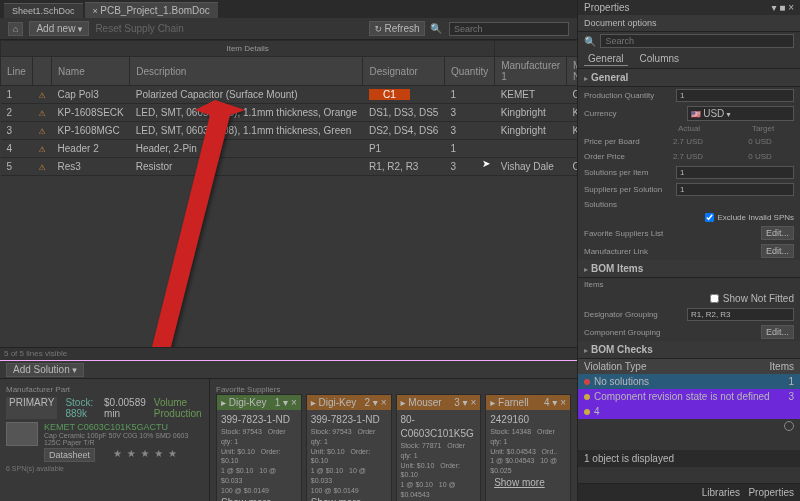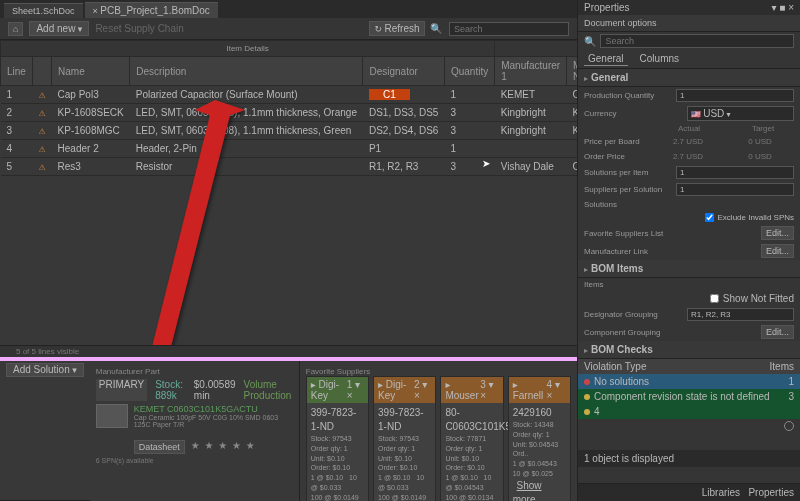--- a/index.html
+++ b/index.html
@@ -14,22 +14,22 @@
 .btn.sm{padding:1px 4px}
 .search{background:#2a2a2a;border:1px solid #555;padding:1px 4px;font-size:9px;color:#999;flex:1;max-width:120px}
 .grid{flex:1;overflow:auto;background:#383838;position:relative}
 table{width:100%;border-collapse:collapse;font-size:9px}
 th{background:#404040;padding:3px 6px;text-align:left;border:1px solid #2a2a2a;font-weight:normal;color:#999}
 th.group{background:#353535;text-align:center;font-size:8px}
 td{padding:3px 6px;border-bottom:1px solid #2a2a2a;white-space:nowrap;overflow:hidden;text-overflow:ellipsis}
 .vp{color:#6a9955}
 .warn{color:#cc8844;font-size:8px}
 .hl{background:#c2410c;color:#fff;padding:0 14px}
-.mid{flex:0 0 14px;background:#333;border-top:1px solid #222;border-bottom:4px solid #f0abfc;font-size:8px;padding:1px 16px;color:#777}
-.bottom{height:140px;background:#383838;display:flex;flex-direction:row}
+.mid{flex:0 0 14px;background:#333;border-top:1px solid #222;border-bottom:1px solid #f0abfc;font-size:8px;padding:1px 4px;color:#777}
+.bottom{height:140px;background:#383838;display:flex;flex-direction:column}
 .bot-bar{padding:3px 6px;border-bottom:1px solid #222}
 .bot-main{display:flex;flex:1;min-height:0}
 .mpart{width:210px;padding:6px;border-right:1px solid #222;display:flex;flex-direction:column;gap:3px}
 .mpart-top{display:flex;gap:8px;font-size:8px}
 .mpart-name{color:#5a9a5a;font-size:9px}
 .thumb{width:32px;height:24px;background:#555;border:1px solid #666;display:inline-block;vertical-align:top}
 .stars{color:#888;letter-spacing:1px}
 .fav{flex:1;padding:6px;display:flex;flex-direction:column;gap:0;min-width:0}
 .cards{display:flex;gap:4px}
 .card{flex:1;min-width:0;background:#404040;border:1px solid #2a2a2a;font-size:8px}
@@ -39,21 +39,21 @@
 .card-b{padding:3px 4px;line-height:1.4}
 .card-b .sm8{font-size:7px;color:#999}
 .panel-h{background:#2d2d2d;padding:2px 6px;font-size:9px;color:#ccc}
 .panel-sub{background:#383838;padding:3px 6px;font-size:9px;border-bottom:1px solid #222}
 .collapse{font-size:8px;color:#888;margin-right:3px}
 .prow{display:flex;align-items:center;padding:2px 6px;gap:4px}
 .plabel{flex:1;font-size:8px;color:#999}
 .pval{background:#2a2a2a;border:1px solid #555;padding:1px 3px;font-size:8px;min-width:40px}
 .pcols{display:flex}
 .pcol{flex:1;text-align:center;font-size:8px;color:#777;padding:1px}
-.checks{background:#14532d}
+.checks{background:#6d28d9}
 .chk-h{display:flex;background:#404040;padding:2px 6px;font-size:8px}
 .chk-row{display:flex;padding:2px 6px;font-size:8px;align-items:center;gap:4px}
 .chk-row.sel{background:#2a5a7a;color:#fff}
 .dot{width:6px;height:6px;border-radius:50%;display:inline-block}
 .dot.red{background:#c44}
 .dot.yel{background:#ca4}
 .footer{background:#2a2a2a;padding:3px 6px;font-size:8px;display:flex;justify-content:space-between;align-items:center;margin-top:auto}
 .gear{width:10px;height:10px;border:1px solid #888;border-radius:50%}
 .arrow{position:absolute;left:105px;top:60px;pointer-events:none;z-index:100}
 .cursor{position:absolute;left:482px;top:118px;font-size:10px;color:#fff;pointer-events:none}
@@ -173,21 +173,21 @@
           <span style="background:#444;padding:0 3px">PRIMARY</span>
           <span style="color:#6a9">Stock: 889k</span>
           <span>$0.00589 min</span>
           <span class="vp">Volume Production</span>
         </div>
         <div style="display:flex;gap:6px">
           <span class="thumb"></span>
           <div style="flex:1">
             <div class="mpart-name">KEMET C0603C101K5GACTU</div>
             <div style="font-size:7px;color:#888">Cap Ceramic 100pF 50V C0G 10% SMD 0603 125C Paper T/R</div>
-            <div style="display:flex;gap:6px;margin-top:12px">
+            <div style="display:flex;gap:18px;margin-top:2px">
               <span class="btn sm">Datasheet</span>
               <span class="stars">★ ★ ★ ★ ★</span>
             </div>
           </div>
         </div>
         <div style="font-size:7px;color:#777">6 SPN(s) available</div>
       </div>
       <div class="fav">
         <div style="font-size:8px;color:#888">Favorite Suppliers</div>
         <div class="cards" id="cards">

